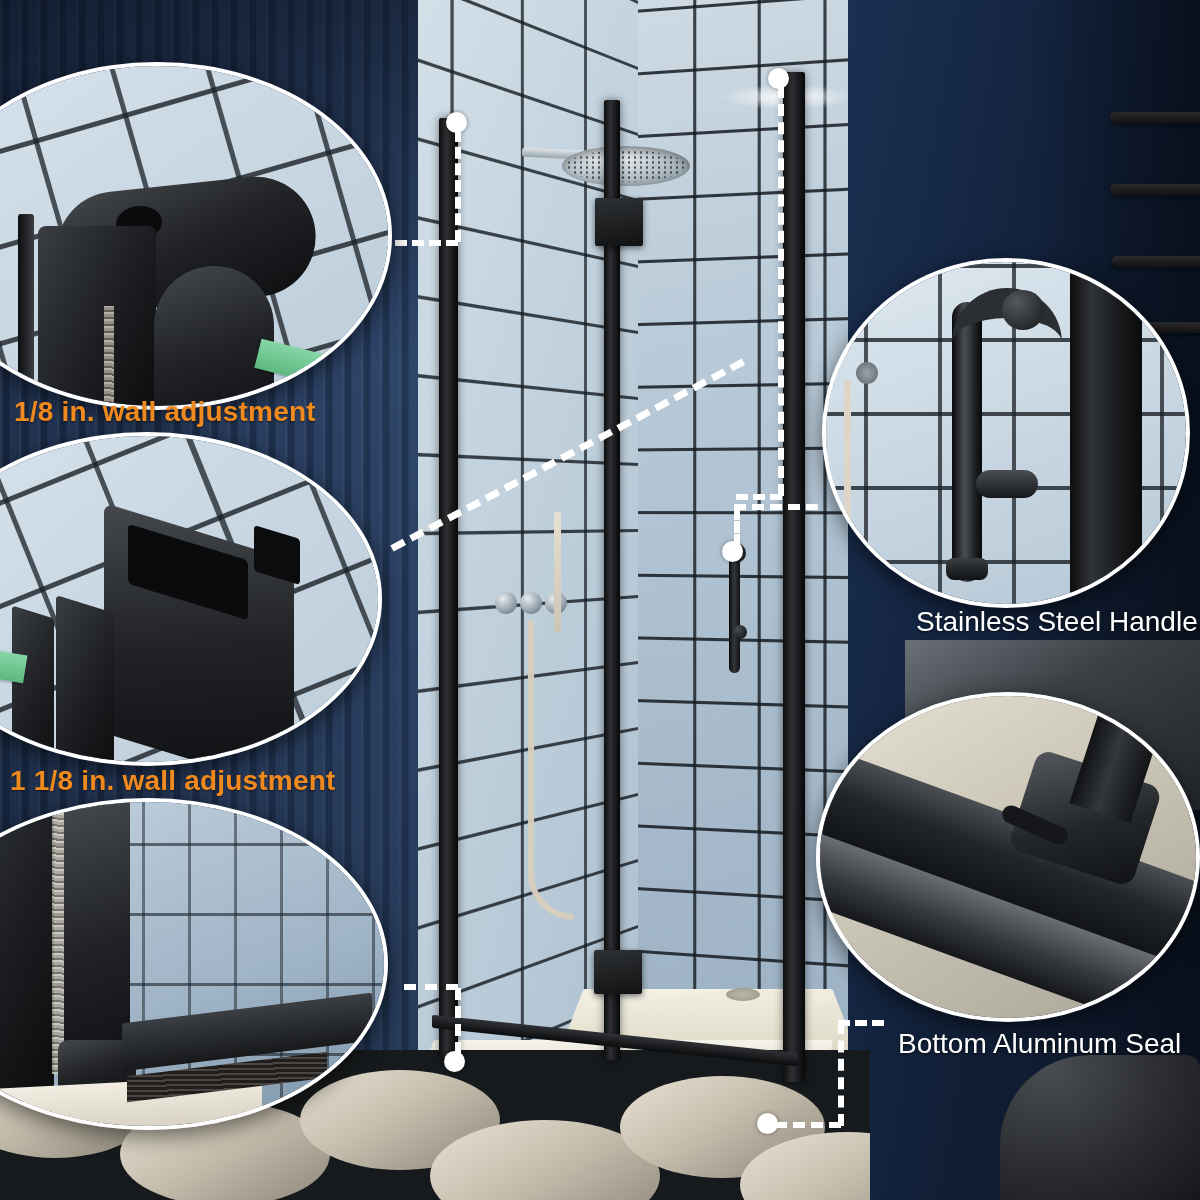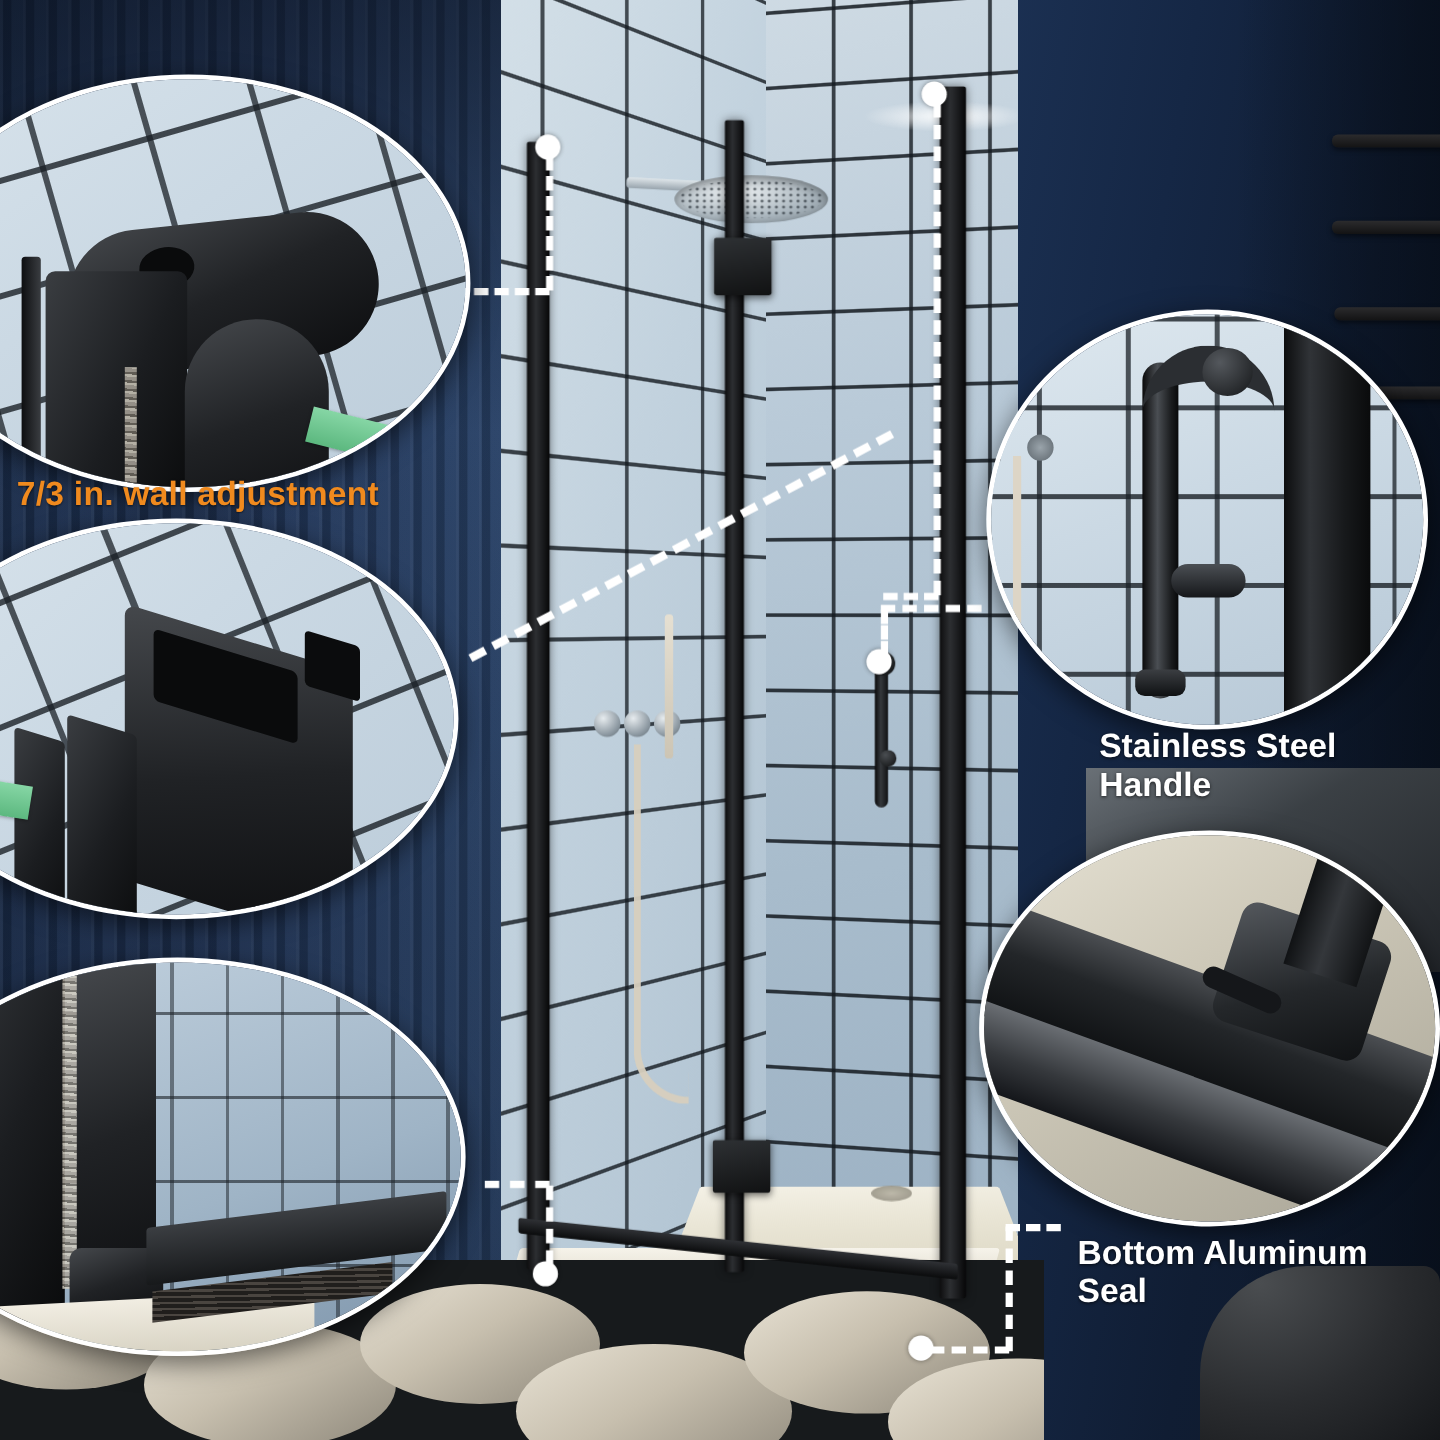--- a/index.html
+++ b/index.html
@@ -147,21 +147,21 @@
 
   .blk-shape{position:absolute;background:linear-gradient(115deg,#3a3d41,#1b1d20 55%,#0a0b0c);}
   .blk-soft{position:absolute;background:linear-gradient(160deg,#45484c,#202225 50%,#0d0e10);}
   .fuzz{position:absolute;background:repeating-linear-gradient(5deg,
       #cfcabd 0 2px,#6d685f 2px 4px,#aaa49a 4px 7px);opacity:.85;}
 
   
   .band{position:absolute;display:flex;align-items:center;overflow:hidden;}
   .band-orange{color:#f08a1e;font-weight:700;letter-spacing:.2px;
     text-shadow:0 1px 2px rgba(0,0,0,.55);}
-  .band-white{color:#ffffff;font-weight:700;
+  .band-white{color:#ffffff;font-weight:400;
     text-shadow:0 1px 3px rgba(0,0,0,.7);}
 
   .lbl-total{left:18px;top:18px;font-size:29px;}
   .lbl-78{left:14px;top:396px;font-size:28px;}
   .lbl-118{left:10px;top:765px;font-size:28px;}
   .lbl-pivot{left:14px;top:1126px;font-size:29px;line-height:34px;white-space:nowrap;}
   .lbl-pivot sup{font-size:18px;vertical-align:super;}
   .lbl-handle{left:916px;top:606px;font-size:28px;}
   .lbl-seal{left:898px;top:1028px;font-size:28px;}
 
@@ -378,21 +378,22 @@
                   background:linear-gradient(150deg,#55595e,#24272a 55%,#101214);transform:rotate(18deg);"></div>
       <div style="position:absolute;left:180px;top:120px;width:70px;height:18px;border-radius:9px;
                   background:#15171a;transform:rotate(24deg);"></div>
 
       <div style="position:absolute;left:268px;top:-10px;width:64px;height:130px;
                   background:linear-gradient(90deg,#101214,#34373b 45%,#121416);transform:rotate(18deg);"></div>
     </div>
   </div>
 
 
-  <div class="band band-orange lbl-78">7/3 in. wall adjustment</div>
-
+  <div class="band band-orange lbl-78">1/8 in. wall adjustment</div>
+
+  <div class="band band-orange lbl-118">1 1/8 in. wall adjustment</div>
 
 
   <div class="band band-white lbl-handle">Stainless Steel Handle</div>
 
   <div class="band band-white lbl-seal">Bottom Aluminum Seal</div>
 
 </div>
 
 </body></html>

